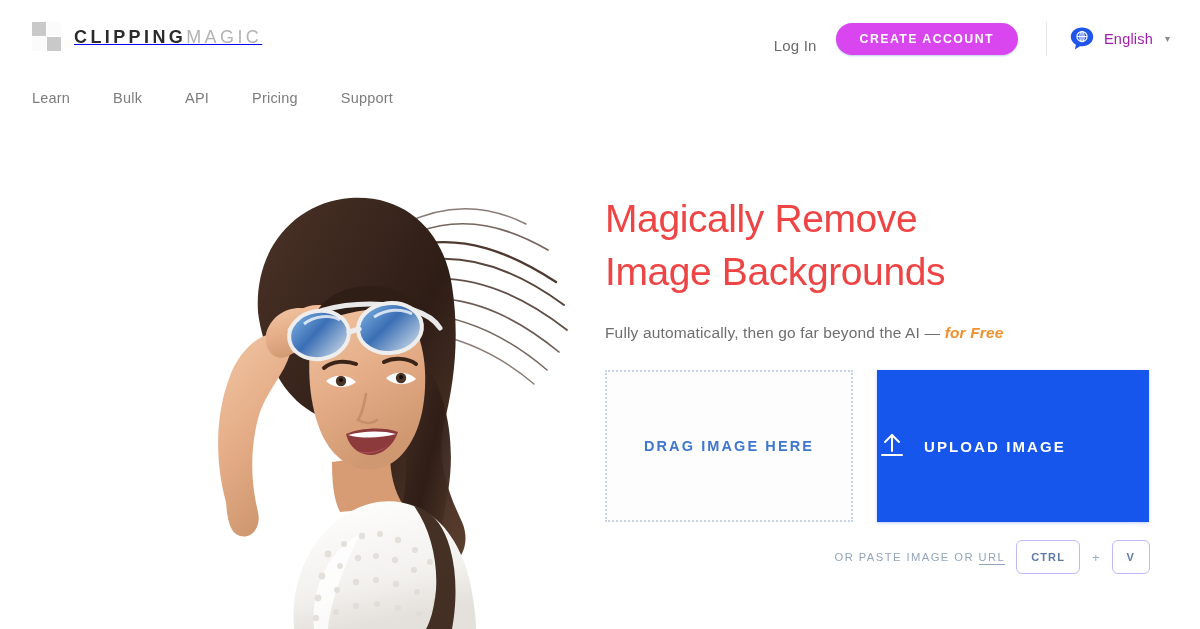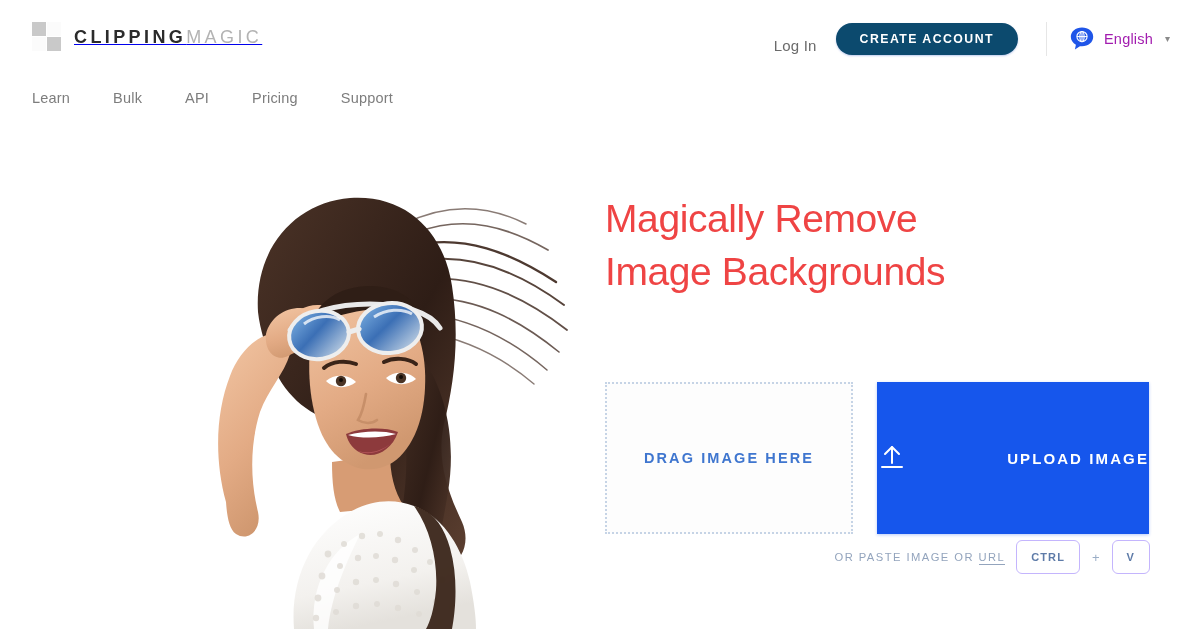--- a/index.html
+++ b/index.html
@@ -26,21 +26,21 @@
   .logo-word .light { font-weight:400; color:#b3b3b3; letter-spacing:3.4px; }
 
   .nav { position:absolute; left:32px; top:90px; display:flex; gap:43px;align-items:flex-end; }
   .nav a { font-size:14.5px; color:#7d7d7d; text-decoration:none; letter-spacing:.2px; }
 
   .header-right { position:absolute; right:30px; top:22px; display:flex; align-items:center; }
   .login { font-size:15px; color:#6b6b6b; text-decoration:none; margin-right:19px; letter-spacing:.2px;margin-top:12px; }
   .create-account {
     display:inline-flex; align-items:center; justify-content:center;
     height:32px; padding:0 24px; border-radius:17px;
-    background:#0c4a6e; color:#fff; border:none; cursor:pointer;
+    background:#d946ef; color:#fff; border:none; cursor:pointer;
     font-family:"Liberation Sans", sans-serif;
     font-size:12.3px; font-weight:700; letter-spacing:1.45px;
     box-shadow:0 1px 2px rgba(20,70,190,.28);
   }
   .hdr-divider { width:1px; height:34px; background:#e6e6e6; margin:0 22px 0 28px; }
   .lang { display:flex; align-items:center; gap:9px; cursor:pointer; }
   .globe-bubble { width:26px; height:26px; position:relative; }
   .lang-label { font-size:14.5px; color:#a21caf; letter-spacing:.2px; }
   .chev { font-size:10px; color:#8a8a8a; margin-left:3px; line-height:1; }
 
@@ -52,33 +52,33 @@
   .hero-copy { position:absolute; left:605px; top:30px; width:560px; }
   .headline {
     font-size:39px; line-height:53px; font-weight:400; color:#ef4444;
     letter-spacing:-.4px;
   }
   .subhead {
     margin-top:26px; font-size:15.5px; color:#6e6e6e; letter-spacing:.15px;
   }
   .subhead .free { color:#f0912f; font-weight:700; font-style:italic; }
 
-  .actions { position:absolute; left:605px; top:220px; display:flex; gap:24px; }
+  .actions { position:absolute; left:605px; top:208px; display:flex; gap:24px; }
   .drop-zone {
     width:248px; height:152px;
     border:2px dotted #c6d4e6;
     display:flex; align-items:center; justify-content:center;
     background:#fdfdfd; cursor:pointer;
   }
   .drop-zone span {
     font-size:14.5px; font-weight:700; letter-spacing:2.1px; color:#3f76cf;
   }
   .upload-btn {
     width:272px; height:152px; background:#1656ec; border:none; cursor:pointer;
-    display:flex; align-items:center; justify-content:space-between; gap:17px;
+    display:flex; align-items:center; justify-content:flex-start; gap:17px;
     font-family:"Liberation Sans", sans-serif;
     box-shadow:0 1px 3px rgba(22,86,236,.3);
   }
   .upload-btn .label {
     font-size:15px; font-weight:700; letter-spacing:2.1px; color:#fff;
   }
 
   .paste-row {
     position:absolute; left:605px; top:378px; width:545px;
     display:flex; align-items:center; justify-content:flex-end; gap:11px;
@@ -272,20 +272,21 @@
         <path d="M296 344 C312 366 320 398 318 428 C316 448 312 460 308 467
                  L334 467 C338 446 340 414 332 386 C326 364 314 348 296 344 Z" fill="#3a2519" opacity=".95"></path>
       </svg>
     </div>
 
     <div class="hero-copy">
       <h1 class="headline">
         <span>Magically Remove</span><br>
         <span>Image Backgrounds</span>
       </h1>
+      <p class="subhead"><span>Fully automatically, then go far beyond the AI — </span><span class="free">for Free</span></p>
     </div>
 
     <div class="actions">
       <div class="drop-zone">
         <span>DRAG IMAGE HERE</span>
       </div>
       <button class="upload-btn">
         <span>
           <svg width="30" height="30" viewBox="0 0 30 30">
             <path d="M15 5 L15 21" stroke="#ffffff" stroke-width="2" stroke-linecap="round"></path>

